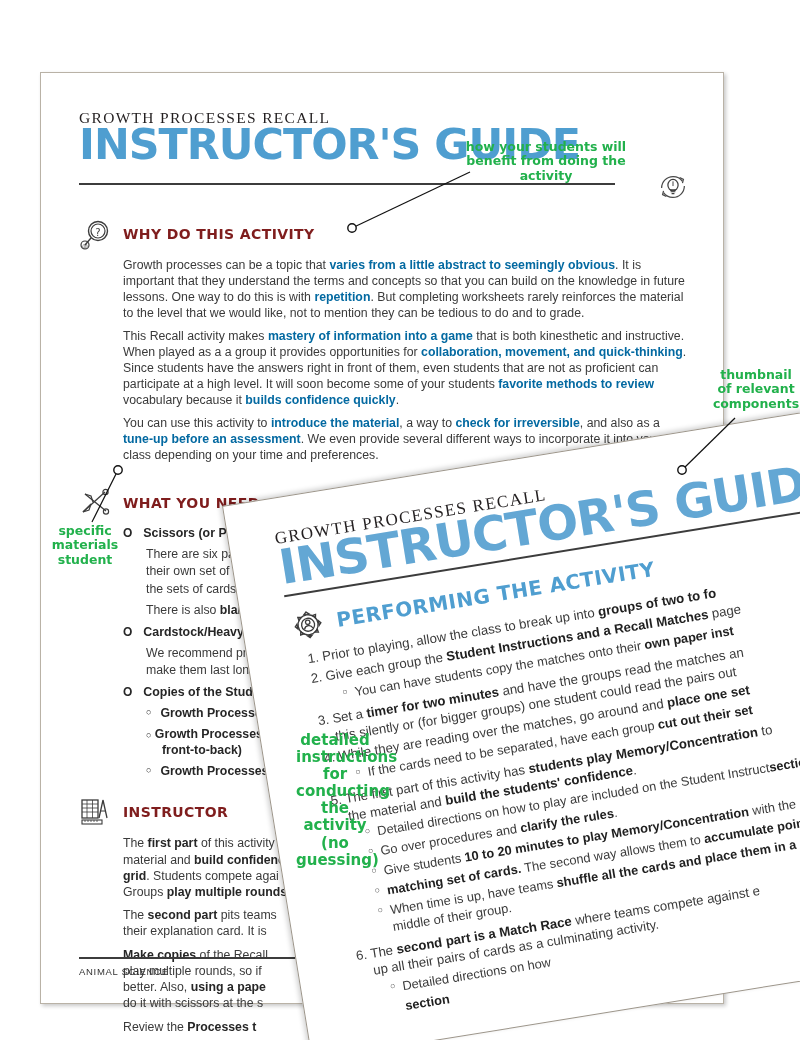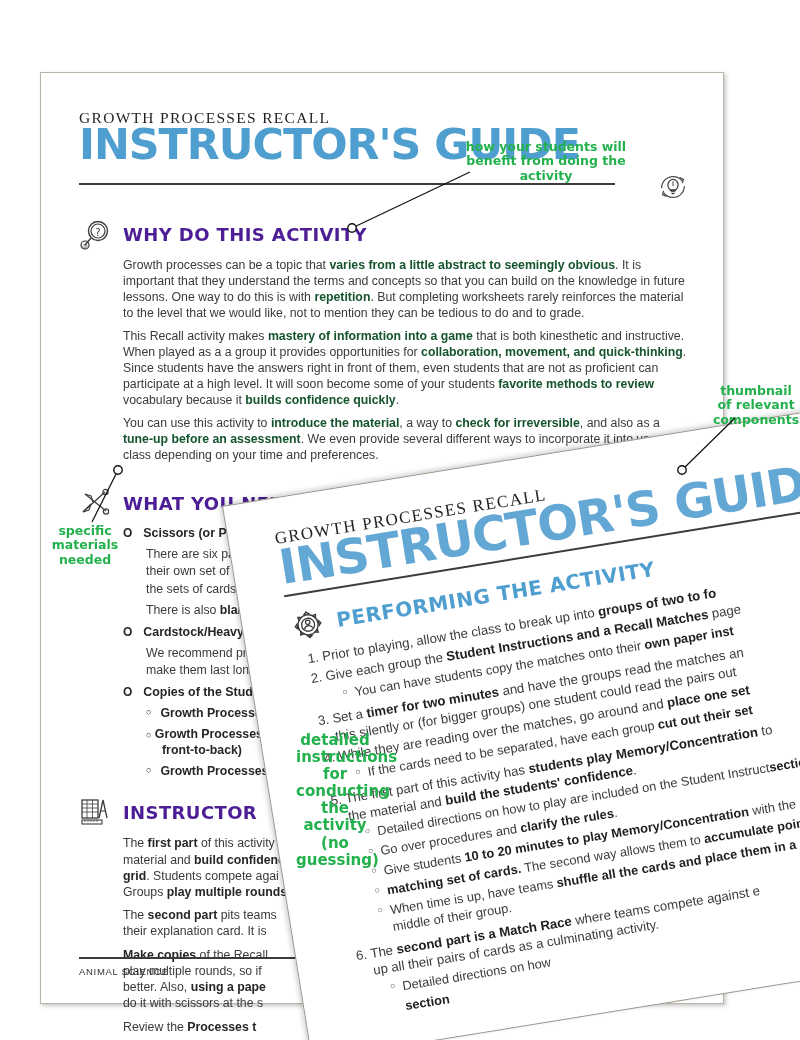--- a/index.html
+++ b/index.html
@@ -30,27 +30,27 @@
   .rule-wrap{position:relative;margin-top:4px;height:34px;}
   .rule-wrap .ln{position:absolute;top:14px;height:2px;background:#3c3c3c;}
   .rule-wrap .ln.a{left:0;right:74px;}
   .bulb{position:absolute;right:0;top:0;width:36px;height:34px;}
 
   .sec{margin-top:14px;position:relative;}
   .sec-head{display:flex;align-items:center;gap:10px;}
   .sec-ico{width:34px;height:34px;flex:0 0 34px;}
   .sec-title{
     font-family:"DejaVu Sans", sans-serif;font-weight:bold;
-    font-size:18px;letter-spacing:.4px;color:#4c1d95;white-space:nowrap;
+    font-size:14px;letter-spacing:.4px;color:#7f1d1d;white-space:nowrap;
   }
   .body-txt{
     font-size:12.3px;line-height:1.30;color:#3a3a3a;margin:7px 0 0 44px;
     max-width:612px;text-align:left;
   }
-  .body-txt b{color:#14532d;font-weight:bold;}
+  .body-txt b{color:#0369a1;font-weight:bold;}
 
   ul.needs{list-style:none;margin:6px 0 0 44px;padding:0;max-width:600px;}
   ul.needs>li{margin-bottom:7px;}
   .need-hd{display:flex;gap:11px;align-items:flex-start;font-size:12.4px;
            font-weight:bold;color:#262626;}
   .need-hd .o{font-size:12px;line-height:1.25;}
   .need-p{font-size:12.3px;line-height:1.32;color:#3a3a3a;margin:5px 0 0 23px;}
   .need-p b{color:#262626;}
   ul.sub{list-style:none;margin:5px 0 0 23px;padding:0;}
   ul.sub>li{display:flex;gap:9px;font-size:12.3px;line-height:1.34;
@@ -125,21 +125,21 @@
     font-family:"DejaVu Sans", sans-serif;font-weight:bold;color:#fff;
     font-size:47px;letter-spacing:.5px;transform:scaleX(1.05);white-space:nowrap;
   }
 
   
   .anno{
     position:absolute;color:#22b14c;font-family:"DejaVu Sans", sans-serif;
     font-weight:bold;font-size:12.5px;line-height:1.14;text-align:center;
   }
   #anno-benefit{left:452px;top:140px;width:188px;}
-  #anno-thumb{left:712px;top:384px;width:88px;}
+  #anno-thumb{left:712px;top:368px;width:88px;}
   #anno-materials{left:42px;top:524px;width:86px;}
   #anno-detailed{left:296px;top:732px;width:78px;font-size:15px;}
 
   .leader{position:absolute;overflow:visible;pointer-events:none;}
 </style>
 </head>
 <body>
 
 <div class="stage">
 
@@ -407,21 +407,21 @@
               </li>
           </ul>
         </li>
       </ol>
     </div>
   </div>
 
 
   <div class="anno" id="anno-benefit">how your students will benefit from doing the activity</div>
   <div class="anno" id="anno-thumb">thumbnail of relevant components</div>
-  <div class="anno" id="anno-materials">specific materials needed</div>
+  <div class="anno" id="anno-materials">specific materials student</div>
   <div class="anno" id="anno-detailed">detailed instructions for conducting the activity (no guessing)</div>
 
   <svg class="leader" style="left:0;top:0;width:800px;height:1040px;">
     <line x1="352" y1="228" x2="470" y2="172" stroke="#111" stroke-width="1.2"></line>
     <circle cx="352" cy="228" r="4.2" fill="#fff" stroke="#111" stroke-width="1.4"></circle>
     <line x1="682" y1="470" x2="735" y2="418" stroke="#111" stroke-width="1.2"></line>
     <circle cx="682" cy="470" r="4.2" fill="#fff" stroke="#111" stroke-width="1.4"></circle>
     <line x1="118" y1="470" x2="92" y2="522" stroke="#111" stroke-width="1.2"></line>
     <circle cx="118" cy="470" r="4.2" fill="#fff" stroke="#111" stroke-width="1.4"></circle>
   </svg>

